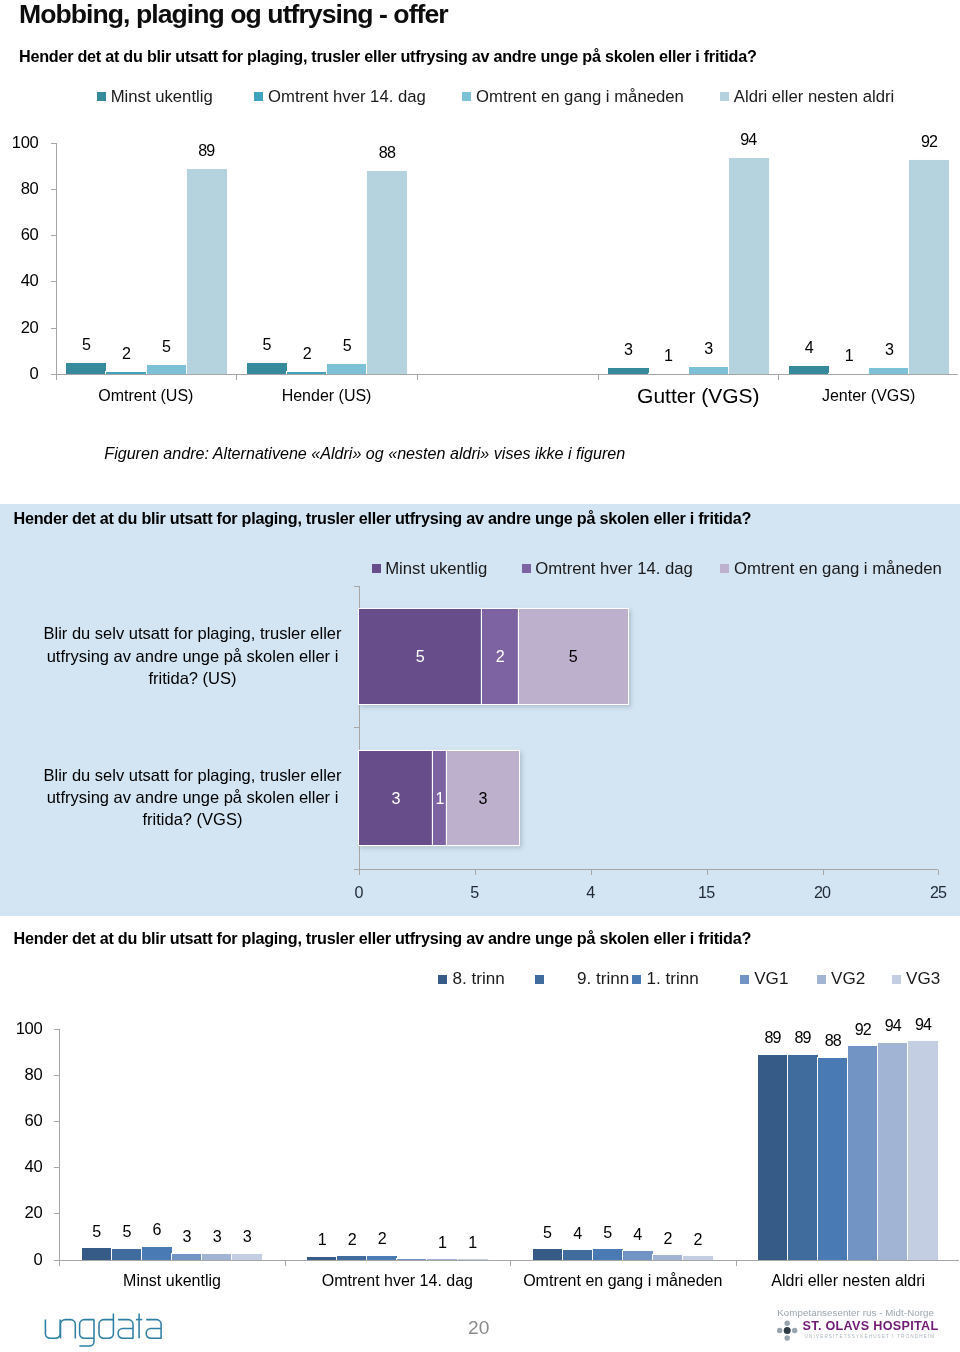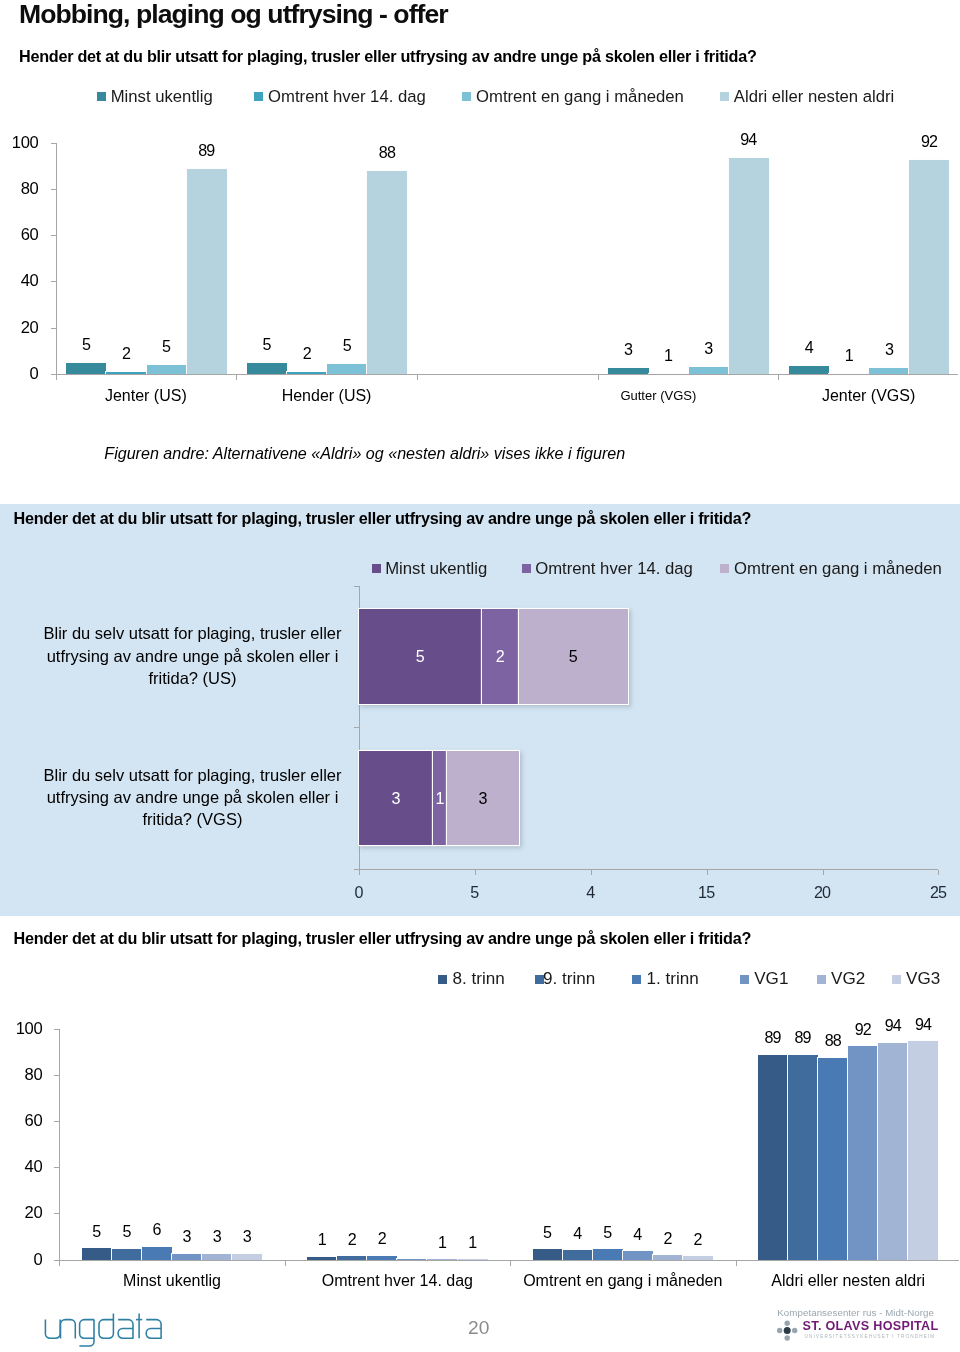--- a/index.html
+++ b/index.html
@@ -87,39 +87,39 @@
       <div class="vtick" style="left: 598px; top: 295px;"></div>
       <div class="vtick" style="left: 778px; top: 295px;"></div>
       <div class="bar" style="left: 66.342px; top: 283.12px; width: 40.0928px; height: 10.8805px; background: rgb(54, 138, 156); box-shadow: rgb(253, 253, 253) 0px 0px 0px 1px;"></div>
       <div class="dlab" style="left: 52.342px; top: 254.119px; width: 68.0928px; line-height: 20px;">5</div>
       <div class="bar" style="left: 106.435px; top: 291.685px; width: 40.0928px; height: 2.315px; background: rgb(64, 163, 190); box-shadow: rgb(253, 253, 253) 0px 0px 0px 1px;"></div>
       <div class="dlab" style="left: 92.4348px; top: 262.685px; width: 68.0928px; line-height: 20px;">2</div>
       <div class="bar" style="left: 146.528px; top: 284.509px; width: 40.0928px; height: 9.4915px; background: rgb(124, 193, 213); box-shadow: rgb(253, 253, 253) 0px 0px 0px 1px;"></div>
       <div class="dlab" style="left: 132.528px; top: 255.508px; width: 68.0928px; line-height: 20px;">5</div>
       <div class="bar" style="left: 186.62px; top: 89.1225px; width: 40.0928px; height: 204.877px; background: rgb(181, 211, 223); box-shadow: rgb(253, 253, 253) 0px 0px 0px 1px;"></div>
       <div class="dlab" style="left: 172.62px; top: 60.1225px; width: 68.0928px; line-height: 20px;">89</div>
-      <div class="catlab" style="left: 55.5px; top: 305.5px; width: 180.7px; font-size: 16px; line-height: 20px;">Jenter (US)</div>
+      <div class="catlab" style="left: 55.5px; top: 305.5px; width: 180.7px; font-size: 16px; line-height: 20px;">Omtrent (US)</div>
       <div class="bar" style="left: 247.042px; top: 282.888px; width: 40.0928px; height: 11.112px; background: rgb(54, 138, 156); box-shadow: rgb(253, 253, 253) 0px 0px 0px 1px;"></div>
       <div class="dlab" style="left: 233.042px; top: 253.888px; width: 68.0928px; line-height: 20px;">5</div>
       <div class="bar" style="left: 287.135px; top: 291.685px; width: 40.0928px; height: 2.315px; background: rgb(64, 163, 190); box-shadow: rgb(253, 253, 253) 0px 0px 0px 1px;"></div>
       <div class="dlab" style="left: 273.135px; top: 262.685px; width: 68.0928px; line-height: 20px;">2</div>
       <div class="bar" style="left: 327.228px; top: 284.277px; width: 40.0928px; height: 9.723px; background: rgb(124, 193, 213); box-shadow: rgb(253, 253, 253) 0px 0px 0px 1px;"></div>
       <div class="dlab" style="left: 313.228px; top: 255.277px; width: 68.0928px; line-height: 20px;">5</div>
       <div class="bar" style="left: 367.32px; top: 90.5115px; width: 40.0928px; height: 203.488px; background: rgb(181, 211, 223); box-shadow: rgb(253, 253, 253) 0px 0px 0px 1px;"></div>
       <div class="dlab" style="left: 353.32px; top: 61.5115px; width: 68.0928px; line-height: 20px;">88</div>
       <div class="catlab" style="left: 236.2px; top: 305.5px; width: 180.7px; font-size: 16px; line-height: 20px;">Hender (US)</div>
       <div class="bar" style="left: 608.442px; top: 288.212px; width: 40.0928px; height: 5.7875px; background: rgb(54, 138, 156); box-shadow: rgb(253, 253, 253) 0px 0px 0px 1px;"></div>
       <div class="dlab" style="left: 594.442px; top: 259.212px; width: 68.0928px; line-height: 20px;">3</div>
       <div class="bar" style="left: 648.535px; top: 293.537px; width: 40.0928px; height: 0.463px; background: rgb(64, 163, 190); box-shadow: rgb(253, 253, 253) 0px 0px 0px 1px;"></div>
       <div class="dlab" style="left: 634.535px; top: 264.537px; width: 68.0928px; line-height: 20px;">1</div>
       <div class="bar" style="left: 688.628px; top: 287.286px; width: 40.0928px; height: 6.7135px; background: rgb(124, 193, 213); box-shadow: rgb(253, 253, 253) 0px 0px 0px 1px;"></div>
       <div class="dlab" style="left: 674.628px; top: 258.286px; width: 68.0928px; line-height: 20px;">3</div>
       <div class="bar" style="left: 728.72px; top: 77.5475px; width: 40.0928px; height: 216.452px; background: rgb(181, 211, 223); box-shadow: rgb(253, 253, 253) 0px 0px 0px 1px;"></div>
       <div class="dlab" style="left: 714.72px; top: 48.5475px; width: 68.0928px; line-height: 20px;">94</div>
-      <div class="catlab" style="left: 568px; top: 305.5px; width: 180.7px; font-size: 13px; line-height: 20px;">Gutter (VGS)</div>
+      <div class="catlab" style="left: 608px; top: 305.5px; width: 180.7px; font-size: 21px; line-height: 20px;">Gutter (VGS)</div>
       <div class="bar" style="left: 789.142px; top: 285.666px; width: 40.0928px; height: 8.334px; background: rgb(54, 138, 156); box-shadow: rgb(253, 253, 253) 0px 0px 0px 1px;"></div>
       <div class="dlab" style="left: 775.142px; top: 256.666px; width: 68.0928px; line-height: 20px;">4</div>
       <div class="bar" style="left: 829.235px; top: 293.537px; width: 40.0928px; height: 0.463px; background: rgb(64, 163, 190); box-shadow: rgb(253, 253, 253) 0px 0px 0px 1px;"></div>
       <div class="dlab" style="left: 815.235px; top: 264.537px; width: 68.0928px; line-height: 20px;">1</div>
       <div class="bar" style="left: 869.328px; top: 287.518px; width: 40.0928px; height: 6.482px; background: rgb(124, 193, 213); box-shadow: rgb(253, 253, 253) 0px 0px 0px 1px;"></div>
       <div class="dlab" style="left: 855.328px; top: 258.518px; width: 68.0928px; line-height: 20px;">3</div>
       <div class="bar" style="left: 909.42px; top: 80.094px; width: 40.0928px; height: 213.906px; background: rgb(181, 211, 223); box-shadow: rgb(253, 253, 253) 0px 0px 0px 1px;"></div>
       <div class="dlab" style="left: 895.42px; top: 51.094px; width: 68.0928px; line-height: 20px;">92</div>
       <div class="catlab" style="left: 778.3px; top: 305.5px; width: 180.7px; font-size: 16px; line-height: 20px;">Jenter (VGS)</div>
       <div class="axis-line" style="left: 55.5px; top: 294px; width: 902.5px; z-index: 5; height: 1px;"></div>
@@ -176,21 +176,21 @@
       <div class="dlab" style="left: 426.984px; top: 242.975px; width: 111.858px; line-height: 20px; color: rgb(0, 0, 0);">3</div>
       <div style="position: absolute; left: 34px; top: 218.975px; width: 317px; font-size: 16.5px; line-height: 22.2px; text-align: center; color: rgb(0, 0, 0);">Blir du selv utsatt for plaging, trusler eller utfrysing av andre unge på skolen eller i fritida? (VGS)</div>
     </div>
 
   <div class="abs q-head" id="q3">Hender det at du blir utsatt for plaging, trusler eller utfrysing av andre unge på skolen eller i fritida?</div>
   <div class="abs" id="chart3" style="left:0;top:960px;width:960px;height:330px">
       <div class="legend" style="position: absolute; left: 0px; top: 0px; width: 960px; height: 0px;">
         <span class="lg-sw" style="left: 438.4px; top: 14.5px; width: 9px; height: 9px; background: rgb(54, 91, 135);"></span>
         <span class="lg-tx" style="left: 452.5px; top: 9px; font-size: 17.1px; color: rgb(26, 26, 26); line-height: 20px;">8. trinn</span>
         <span class="lg-sw" style="left: 535.4px; top: 14.5px; width: 9px; height: 9px; background: rgb(63, 107, 157);"></span>
-        <span class="lg-tx" style="left: 543px; top: 9px; font-size: 17.1px; color: rgb(26, 26, 26); line-height: 20px;">9. trinn</span>
+        <span class="lg-tx" style="left: 577px; top: 9px; font-size: 17.1px; color: rgb(26, 26, 26); line-height: 20px;">9. trinn</span>
         <span class="lg-sw" style="left: 632.4px; top: 14.5px; width: 9px; height: 9px; background: rgb(74, 122, 180);"></span>
         <span class="lg-tx" style="left: 646.5px; top: 9px; font-size: 17.1px; color: rgb(26, 26, 26); line-height: 20px;">1. trinn</span>
         <span class="lg-sw" style="left: 740.1px; top: 14.5px; width: 9px; height: 9px; background: rgb(114, 148, 196);"></span>
         <span class="lg-tx" style="left: 754.2px; top: 9px; font-size: 17.1px; color: rgb(26, 26, 26); line-height: 20px;">VG1</span>
         <span class="lg-sw" style="left: 817px; top: 14.5px; width: 9px; height: 9px; background: rgb(162, 180, 212);"></span>
         <span class="lg-tx" style="left: 831.1px; top: 9px; font-size: 17.1px; color: rgb(26, 26, 26); line-height: 20px;">VG2</span>
         <span class="lg-sw" style="left: 891.9px; top: 14.5px; width: 9px; height: 9px; background: rgb(196, 206, 226);"></span>
         <span class="lg-tx" style="left: 906px; top: 9px; font-size: 17.1px; color: rgb(26, 26, 26); line-height: 20px;">VG3</span>
       </div>
       <div class="axis-line" style="left: 59.3px; top: 68.6px; width: 1px; height: 237.1px;"></div>

